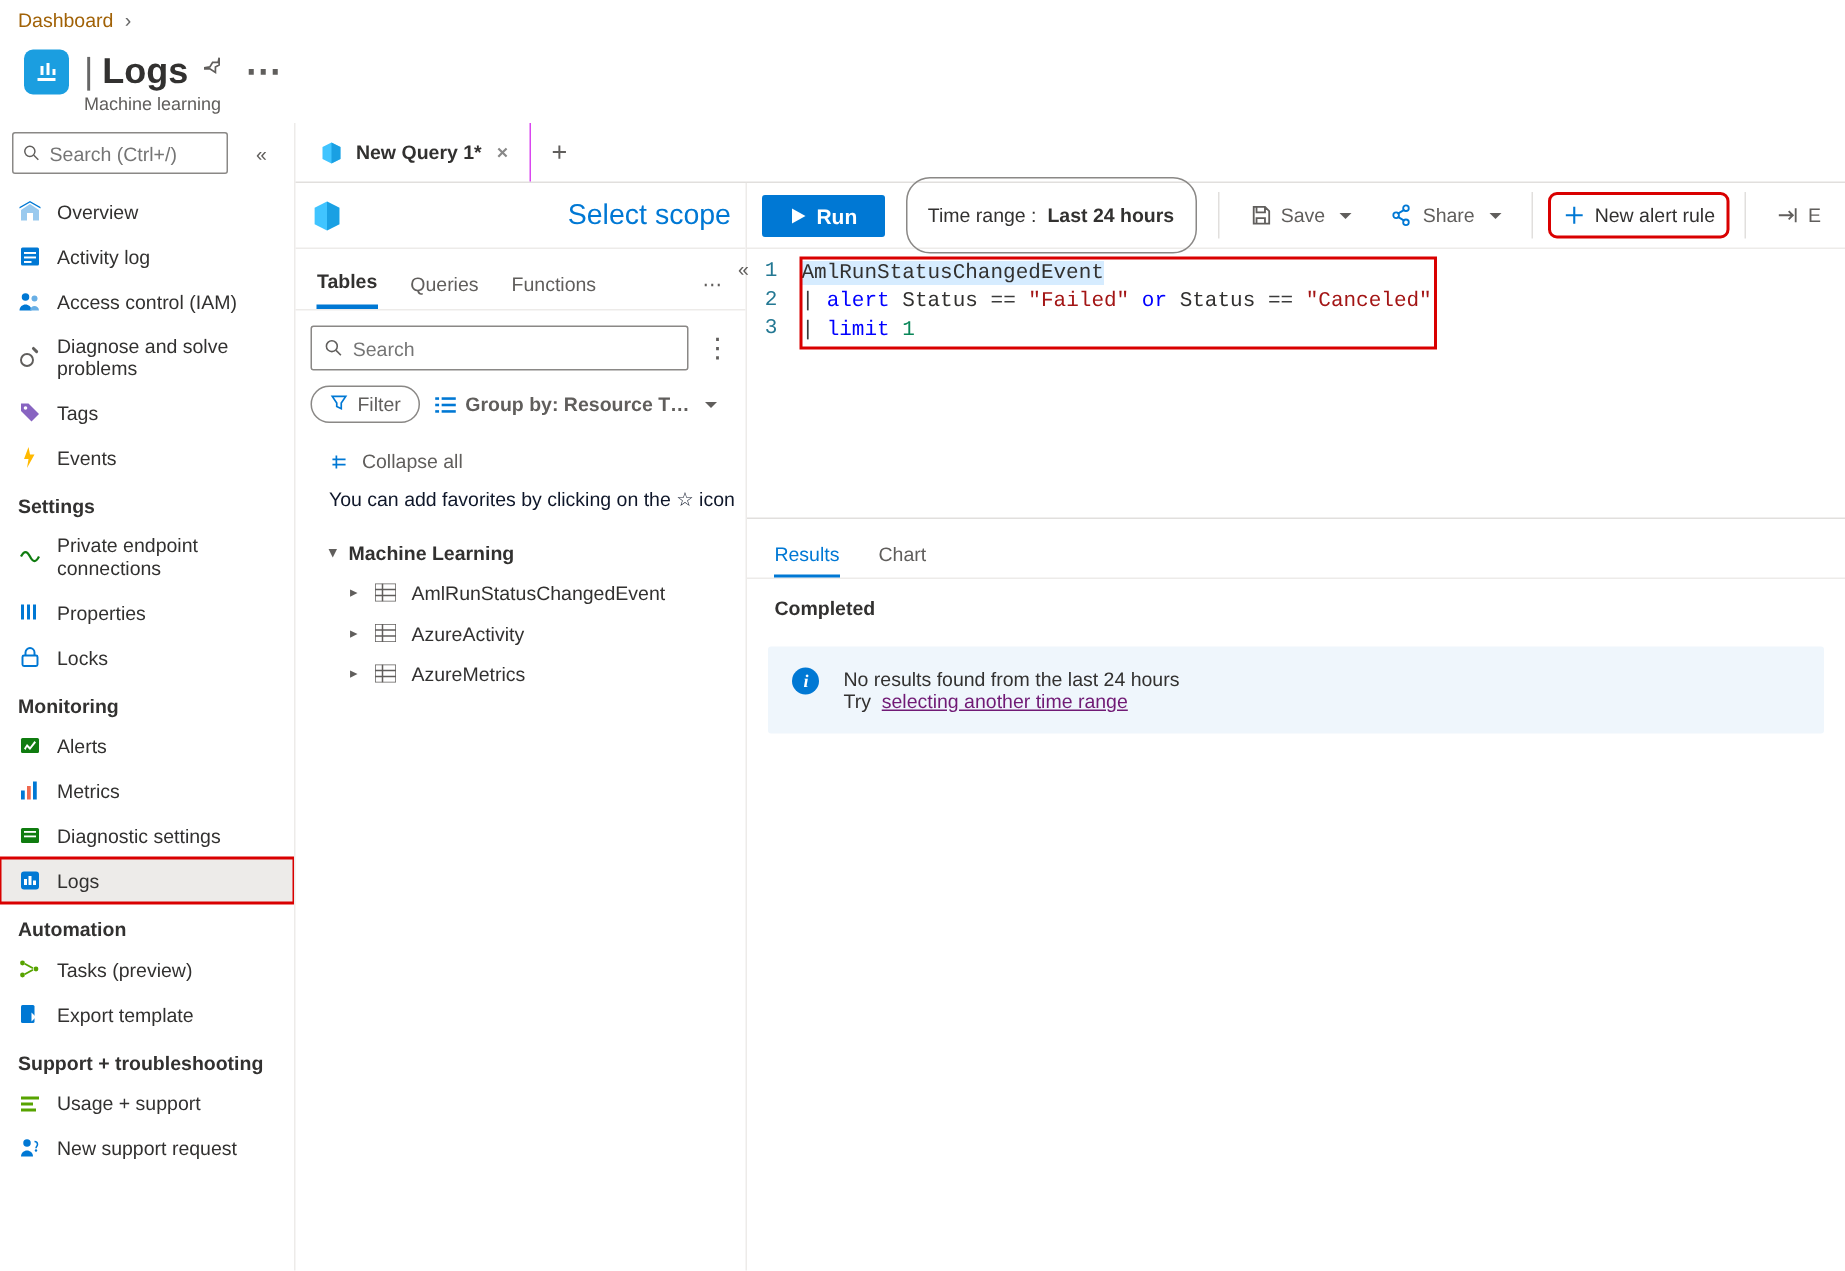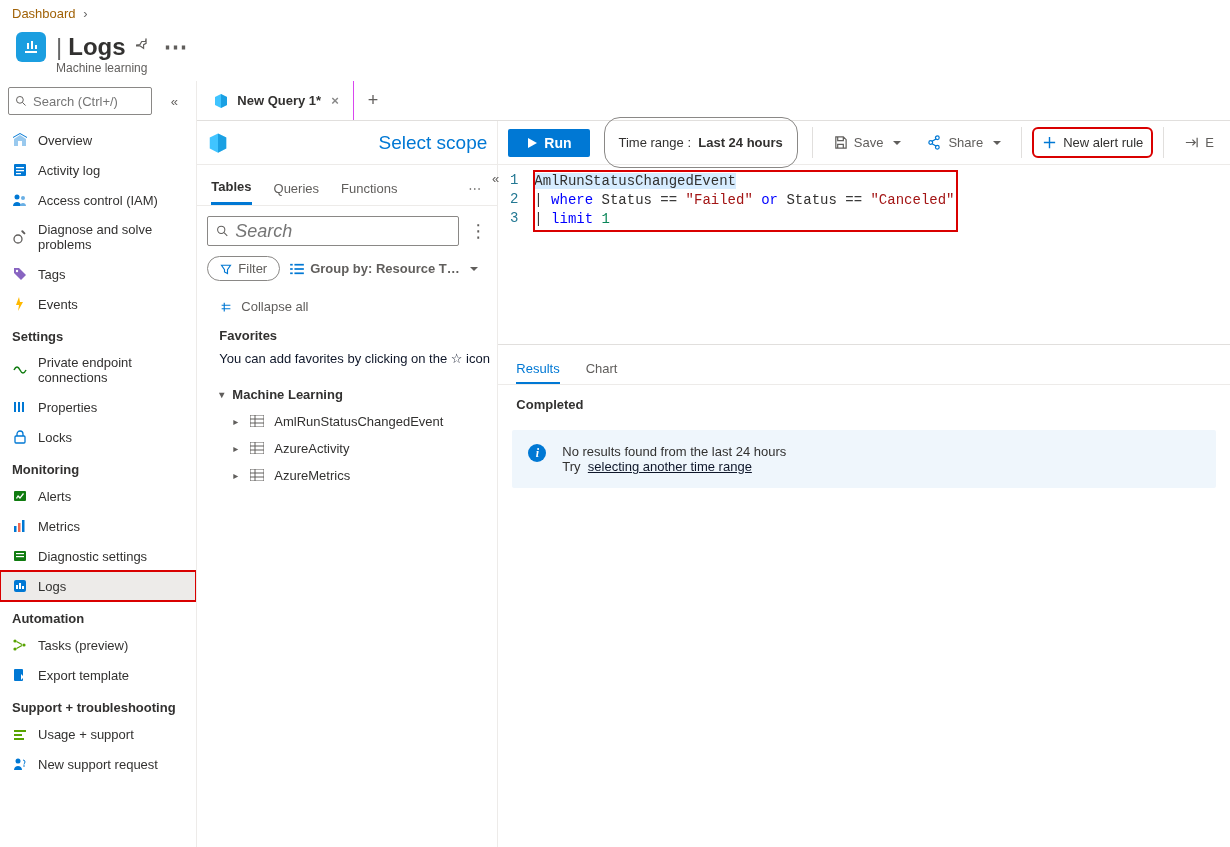--- a/index.html
+++ b/index.html
@@ -44,25 +44,25 @@
 .scope-row .scope-link{ margin-left:auto; color:#0078d4; font-size:19px; }
 
 .mid-tabs { display:flex; align-items:center; gap:22px; padding:6px 14px 0 14px; position:relative; border-bottom:1px solid #edebe9; }
 .mid-tab { padding:8px 0; color:#605e5c; cursor:pointer; }
 .mid-tab.active { color:#323130; font-weight:700; border-bottom:3px solid #0078d4; }
 .mid-more { margin-left:auto; color:#605e5c; letter-spacing:2px; }
 .mid-collapse { position:absolute; right:-2px; top:6px; color:#605e5c; }
 
 .mid-search-row { display:flex; align-items:center; gap:10px; padding:10px 10px 0 10px; }
 .mid-search { flex:1; height:30px; border:1px solid #8a8886; border-radius:2px; display:flex; align-items:center; padding:0 8px; gap:6px; color:#605e5c;}
-.mid-search input { border:none; outline:none; width:100%; font-size:18px;font-style:italic; }
+.mid-search input { border:none; outline:none; width:100%; font-size:13px; }
 .vdots { font-size:18px; color:#605e5c; }
 
 .filter-row { display:flex; align-items:center; gap:10px; padding:10px 10px 4px 10px; color:#605e5c; font-size:13px;}
-.filter-pill { border:1px solid #8a8886; border-radius:14px; padding:4px 12px; display:flex; align-items:center; gap:6px;}
+.filter-pill { border:1px solid #8a8886; border-radius:14px; padding:4px 12px; display:flex; gap:6px;}
 .groupby { display:flex; align-items:center; gap:6px;font-weight:bold; }
 
 .tree { padding:8px 4px 0 22px; font-size:13px; }
 .tree .collapse-all{ display:flex; align-items:center; gap:8px; color:#605e5c; padding:6px 0 6px 0px;}
 .tree .fav-head{ font-weight:600; padding:8px 0 4px 0; }
 .tree .fav-hint{ color:#0f172a; padding:2px 0 14px 0; line-height:1.5;}
 .tree .node-head{ font-weight:600; padding:4px 0 6px 0; display:flex; align-items:center; gap:4px;}
 .tree .node-head::before{ content:"▾"; font-size:10px; margin-right:4px; color:#605e5c;}
 .tree .leaf{ display:flex; align-items:center; gap:10px; padding:6px 0 6px 14px; color:#323130;}
 .tree .leaf::before{ content:"▸"; font-size:10px; color:#605e5c; margin-right:2px;}
@@ -88,21 +88,21 @@
 .tok-num{ color:#098658; }
 .tok-tbl{ background:#d6ecff; }
 
 .res-tabs { display:flex; gap:26px; padding:10px 18px 0 18px; border-bottom:1px solid #edebe9;}
 .res-tab { padding:6px 0; color:#605e5c; }
 .res-tab.active{ color:#0078d4; border-bottom:2px solid #0078d4; }
 .res-status{ padding:12px 18px; font-weight:600; }
 
 .info-box{ margin:6px 14px; background:#eff6fc; padding:14px 16px; display:flex; gap:16px; align-items:flex-start; border-radius:2px; }
 .info-box .msg{ color:#323130; }
-.info-box .msg a{ color:#0f172a; text-decoration:underline;}
+.info-box .msg a{ color:#701a75; text-decoration:underline;}
 .info-ic{ width:18px;height:18px;border-radius:50%; background:#0078d4; color:#fff; display:flex;align-items:center;justify-content:center;font-weight:700;font-size:12px; font-family: Georgia, serif; font-style:italic;}
 
 svg{ display:block; }
 .chev::after{content:""; display:inline-block; border:4px solid transparent; border-top-color:#605e5c; margin-left:4px; transform:translateY(2px);}
 </style>
 </head>
 <body>
 
 <div class="breadcrumb">
   <a href="#">Dashboard</a>
@@ -382,21 +382,20 @@
         </div>
       </div>
 
       <div class="tree">
         <div class="collapse-all">
           <svg width="14" height="14" viewBox="0 0 16 16">
                 <path stroke="#0078d4" stroke-width="1.3" fill="none" d="M3 6h10M3 10h10M6 3v10"></path>
               </svg>
           <span>Collapse all</span>
         </div>
-        <div class="fav-head">Favorites</div>
         <div class="fav-hint">You can add favorites by clicking on the ☆ icon</div>
         <div class="node-head">Machine Learning</div>
         <div class="leaf">
               <span class="tbl-ic">
                 <svg width="14" height="12" viewBox="0 0 14 12">
                   <rect width="14" height="12" fill="none" stroke="#605e5c"></rect>
                   <line x1="0" y1="4" x2="14" y2="4" stroke="#605e5c"></line>
                   <line x1="0" y1="8" x2="14" y2="8" stroke="#605e5c"></line>
                   <line x1="5" y1="0" x2="5" y2="12" stroke="#605e5c"></line>
                 </svg>
@@ -474,21 +473,21 @@
         </div>
       </div>
 
       <div class="editor">
         <div class="gutter">
           <div>1</div>
           <div>2</div>
           <div>3</div>
         </div>
         <div class="code"><span class="query-red"><span class="tok-tbl">AmlRunStatusChangedEvent</span>
-<span class="tok-op">|</span> <span class="tok-kw">where</span> <span>Status</span> <span class="tok-op">==</span> <span class="tok-str">"Failed"</span> <span class="tok-kw">or</span> <span>Status</span> <span class="tok-op">==</span> <span class="tok-str">"Canceled"</span>
+<span class="tok-op">|</span> <span class="tok-kw">alert</span> <span>Status</span> <span class="tok-op">==</span> <span class="tok-str">"Failed"</span> <span class="tok-kw">or</span> <span>Status</span> <span class="tok-op">==</span> <span class="tok-str">"Canceled"</span>
 <span class="tok-op">|</span> <span class="tok-kw">limit</span> <span class="tok-num">1</span></span></div>
       </div>
 
       <div class="res-tabs">
         <div class="res-tab active">Results</div>
         <div class="res-tab">Chart</div>
       </div>
       <div class="res-status">Completed</div>
 
       <div class="info-box">

